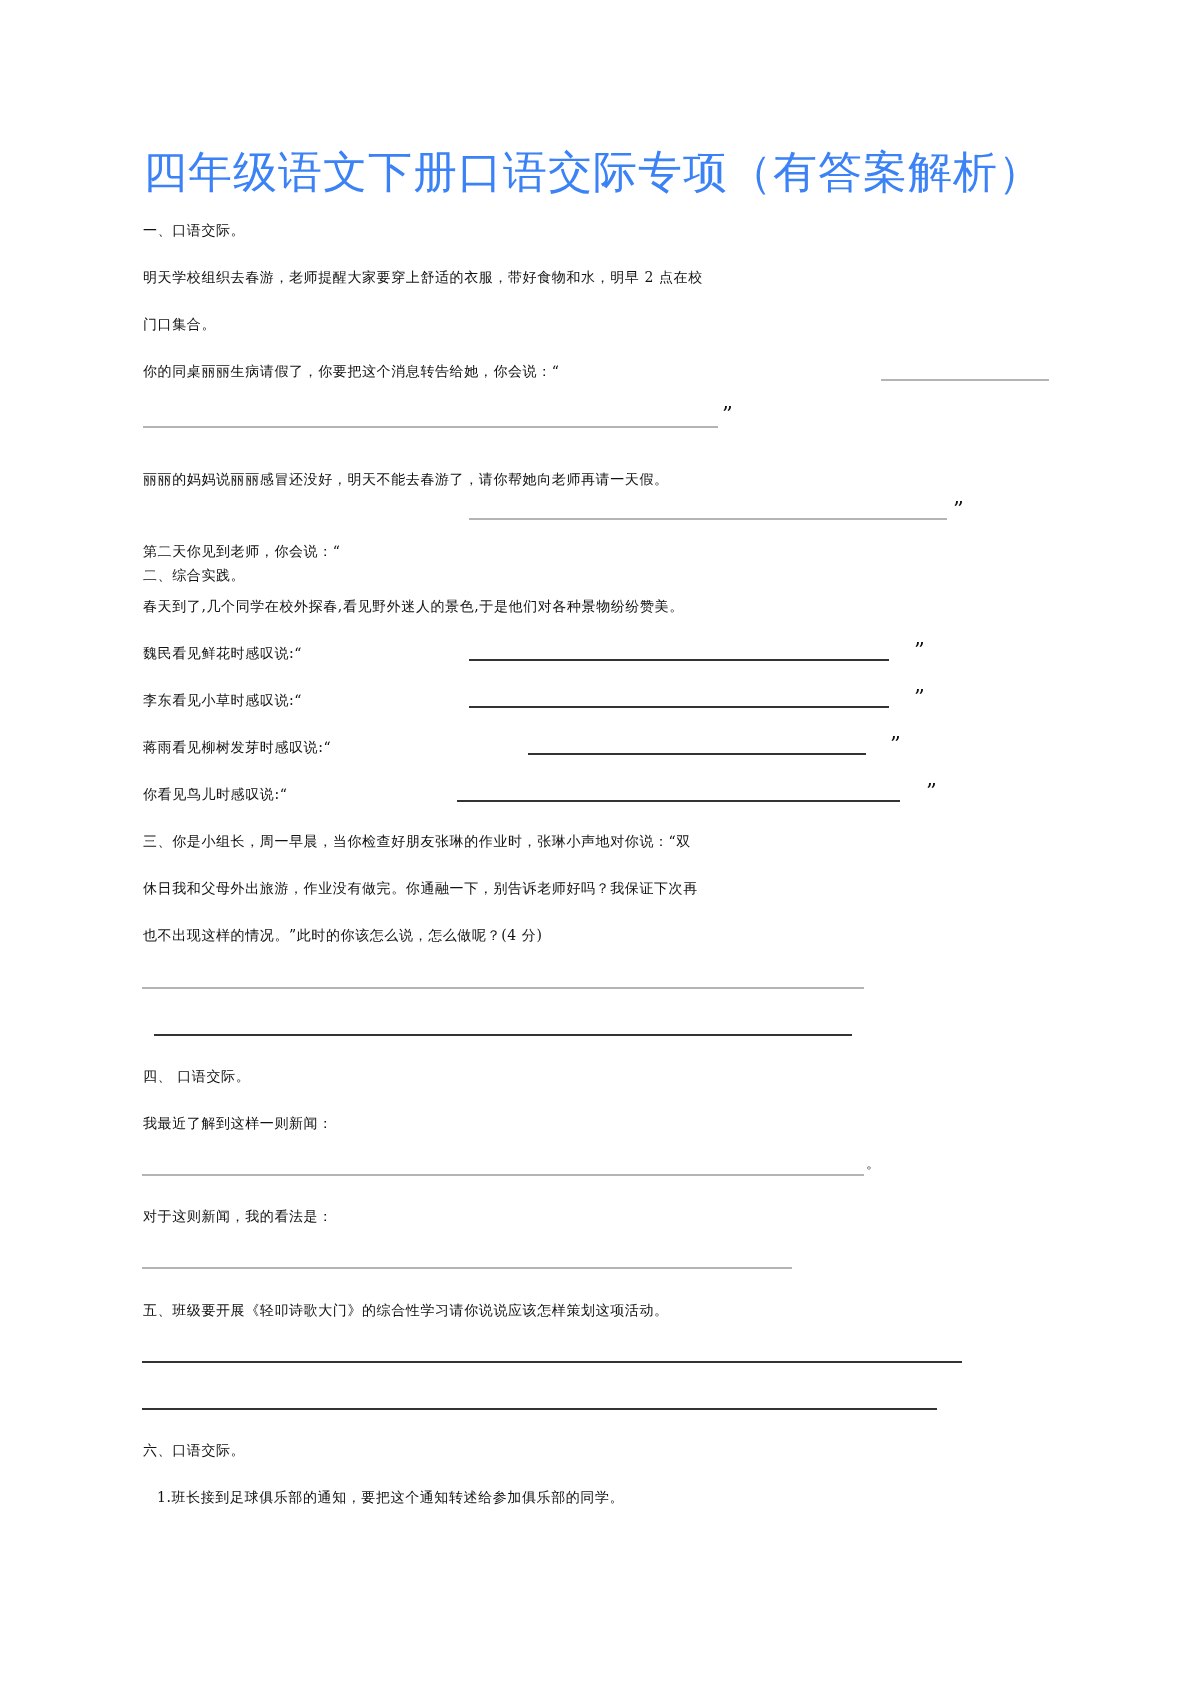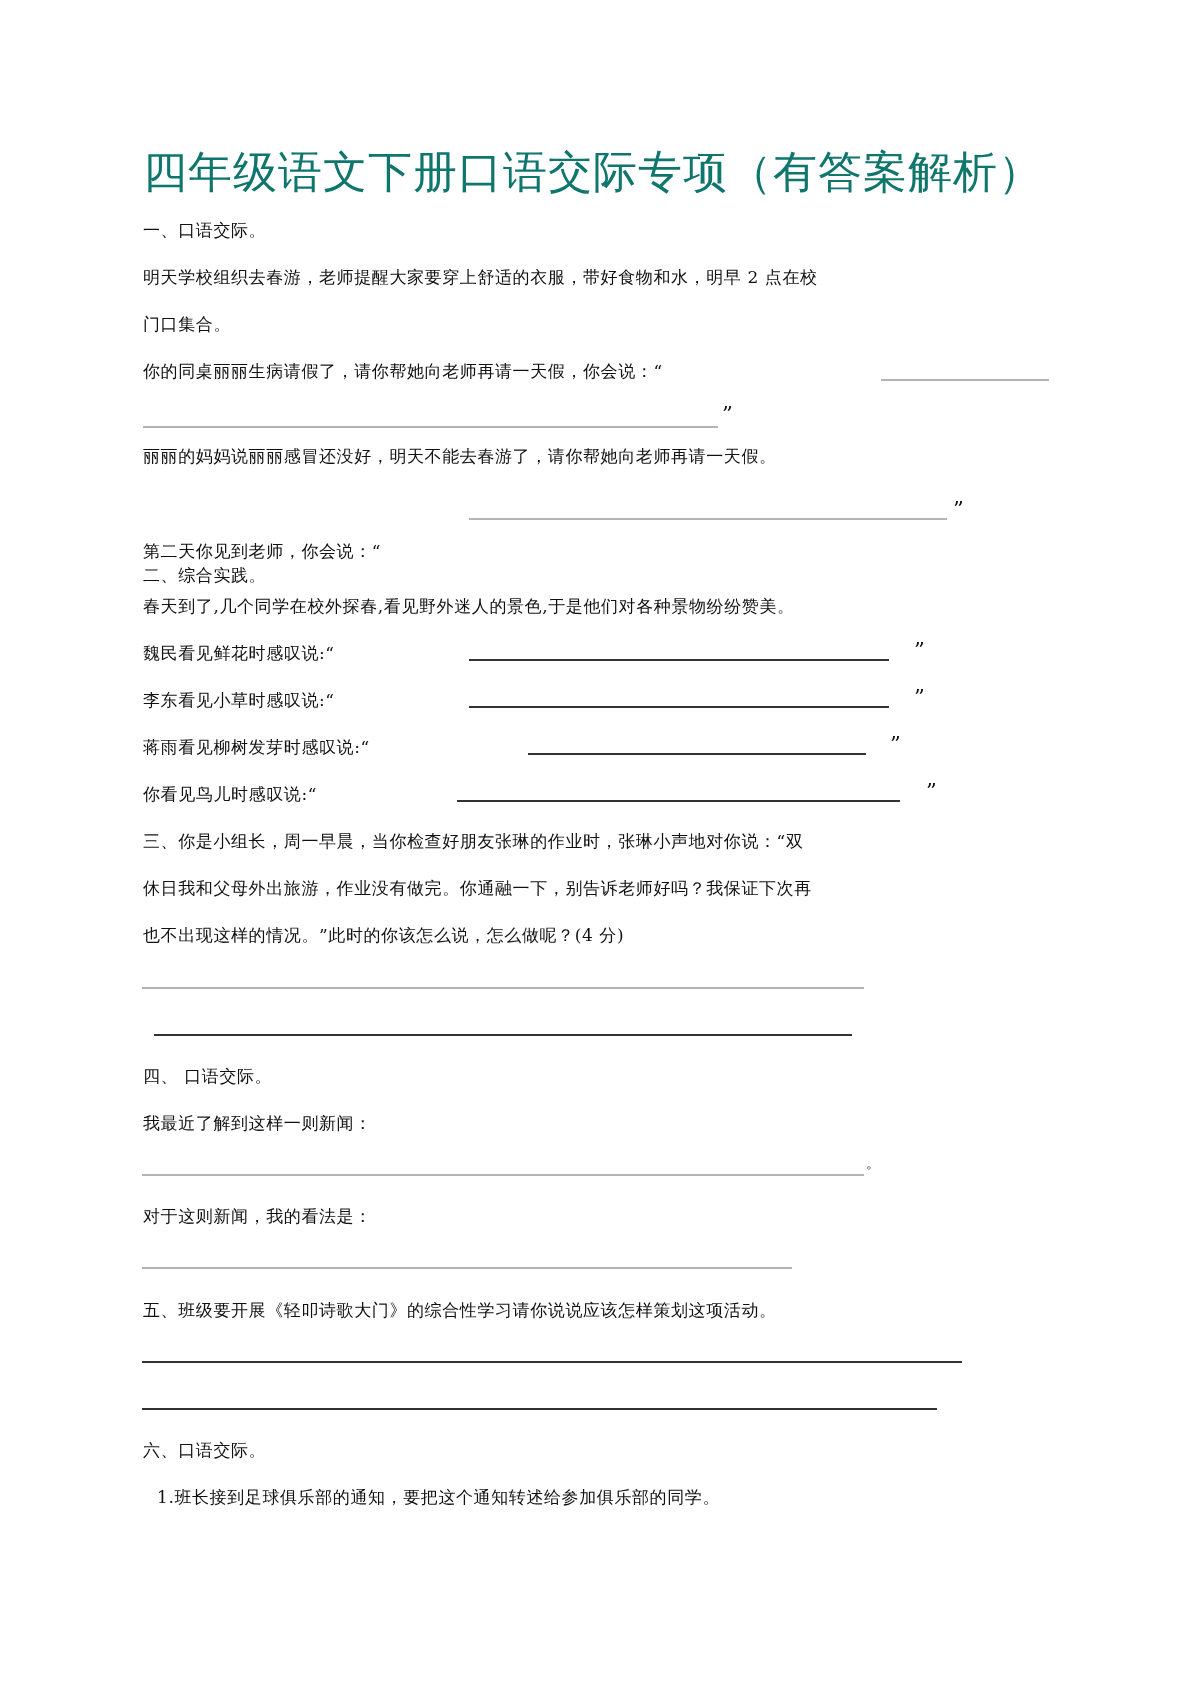--- a/index.html
+++ b/index.html
@@ -1,39 +1,39 @@
 <!DOCTYPE html>
 <html><head>
 <meta charset="utf-8">
 <style>
   html, body { margin: 0; padding: 0; background: #ffffff; }
   body { width: 1191px; height: 1684px; position: relative; overflow: hidden;
          font-family: "DejaVu Serif", "Liberation Serif", serif; color: #111; }
   .abs { position: absolute; white-space: nowrap; }
-  .title { left: 143px; top: 143px; font-size: 44px; letter-spacing: 1px; color: #0f766e;
+  .title { left: 143px; top: 143px; font-size: 44px; letter-spacing: 1px; color: #3b82f6;
            font-family: "DejaVu Sans", "Liberation Sans", sans-serif; }
-  .t { font-size: 17px; line-height: 26px; letter-spacing: 0.6px; }
+  .t { font-size: 14px; line-height: 26px; letter-spacing: 0.6px; }
   .line { position: absolute; height: 2px; }
   .grey { background: #b4b4b4; }
   .dark { background: #333333; }
   .q { font-size: 21px; position: absolute; }
 </style>
 </head>
 <body>
 
 <div class="abs title">四年级语文下册口语交际专项（有答案解析）</div>
 
 <div class="abs t" style="left:143px;top:217px;">一、口语交际。</div>
 <div class="abs t" style="left:143px;top:264px;">明天学校组织去春游，老师提醒大家要穿上舒适的衣服，带好食物和水，明早 2 点在校</div>
 <div class="abs t" style="left:143px;top:311px;">门口集合。</div>
-<div class="abs t" style="left:143px;top:358px;">你的同桌丽丽生病请假了，请你帮她向老师再请一天假，你会说：“</div>
+<div class="abs t" style="left:143px;top:358px;">你的同桌丽丽生病请假了，你要把这个消息转告给她，你会说：“</div>
 <div class="line grey" style="left:881px;top:379px;width:168px;"></div>
 <div class="line grey" style="left:143px;top:426px;width:575px;"></div>
 <div class="q" style="left:722px;top:402px;">”</div>
-<div class="abs t" style="left:143px;top:443px;">丽丽的妈妈说丽丽感冒还没好，明天不能去春游了，请你帮她向老师再请一天假。</div>
+<div class="abs t" style="left:143px;top:466px;">丽丽的妈妈说丽丽感冒还没好，明天不能去春游了，请你帮她向老师再请一天假。</div>
 <div class="abs t" style="left:143px;top:499px;margin-top:39px;">第二天你见到老师，你会说：“</div>
 <div class="line grey" style="left:469px;top:518px;width:478px;"></div>
 <div class="q" style="left:953px;top:497px;">”</div>
 
 <div class="abs t" style="left:143px;top:562px;">二、综合实践。</div>
 <div class="abs t" style="left:143px;top:593px;">春天到了,几个同学在校外探春,看见野外迷人的景色,于是他们对各种景物纷纷赞美。</div>
 
 <div class="abs t" style="left:143px;top:640px;">魏民看见鲜花时感叹说:“</div>
 <div class="line dark" style="left:469px;top:659px;width:420px;"></div>
 <div class="q" style="left:914px;top:638px;">”</div>

